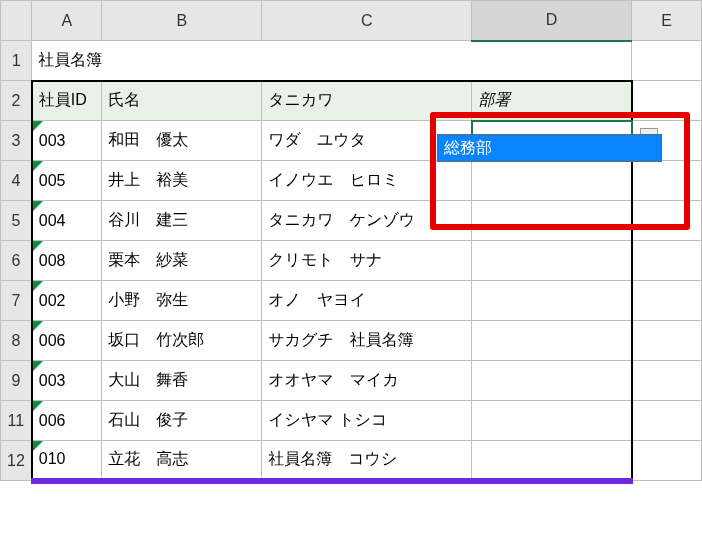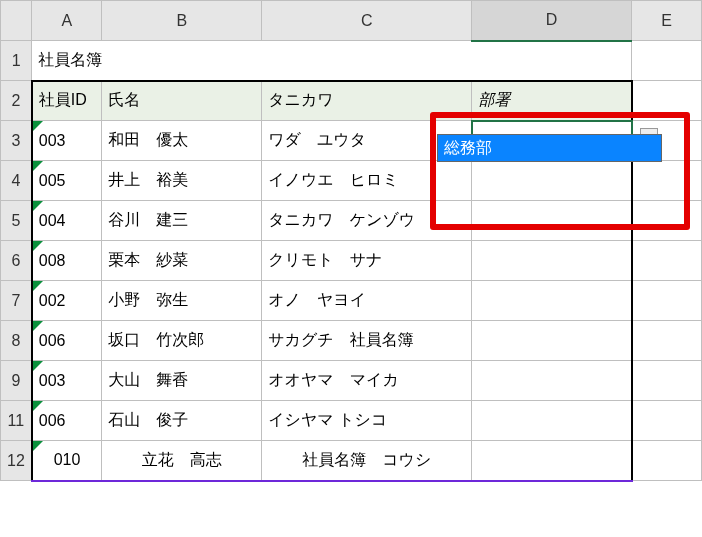--- a/index.html
+++ b/index.html
@@ -49,21 +49,21 @@
   .colE { width: 70px; }
   .colhead.active {
     background: #d6d6d6;
     border-bottom: 2px solid #217346;
   }
   
   .hdr {
     background: #eaf1e6;
   }
   .thick-top { border-top: 2px solid #000; }
-  .thick-bottom { border-bottom: 2px solid #6d28d9; text-align: center; }
+  .thick-bottom { border-bottom: 6px solid #6d28d9; }
   .thick-left { border-left: 2px solid #000; }
   .thick-right { border-right: 2px solid #000; font-style: italic; }
   
   .tri::before {
     content: "";
     position: absolute;
     top: 0; left: 0;
     border-top: 10px solid #0a8f3c;
     border-right: 10px solid transparent;
   }

